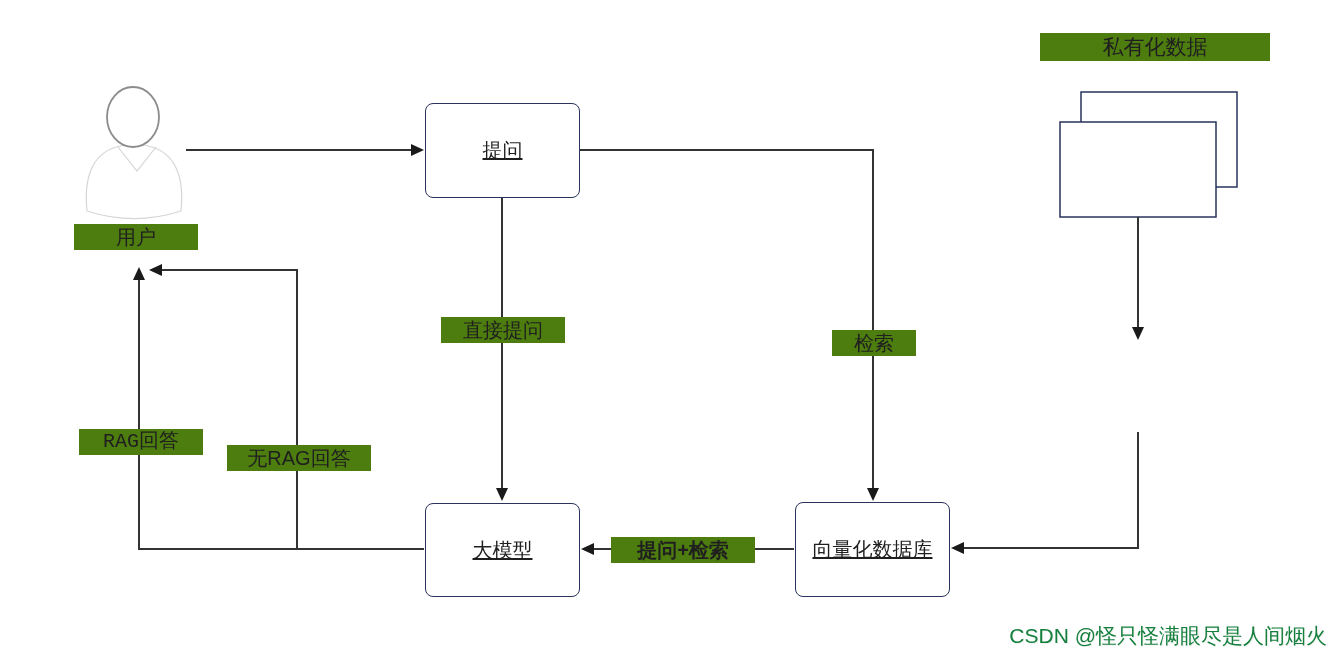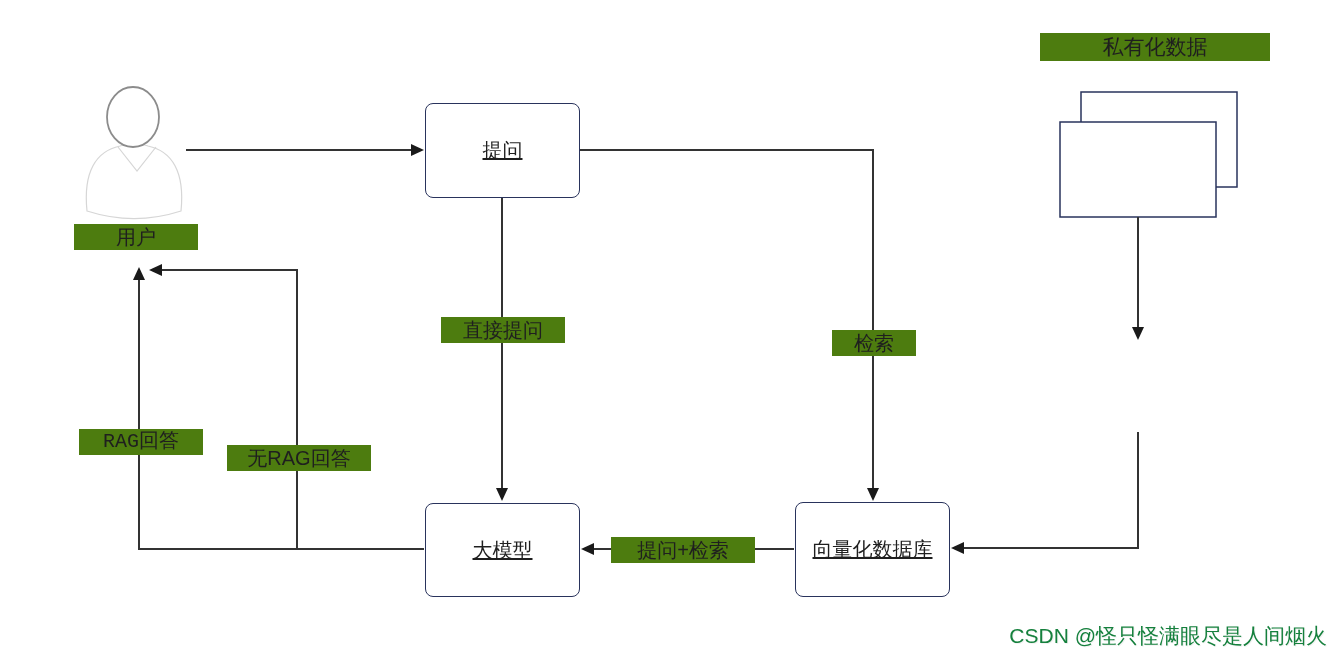--- a/index.html
+++ b/index.html
@@ -50,21 +50,21 @@
     height: 26px;
     padding: 0 2px;
     white-space: nowrap;
   }
   .lbl-user        { left: 74px;  top: 224px; width: 120px; }
   .lbl-datasource  { left: 1040px; top: 33px; width: 226px; font-size: 21px; height: 28px; line-height: 28px; }
   .lbl-direct      { left: 441px; top: 317px; width: 120px; }
   .lbl-retrieval   { left: 832px; top: 322px; width: 80px; margin-top: 8px; }
   .lbl-rag         { left: 79px;  top: 429px; width: 120px; font-family: Liberation Mono, monospace; }
   .lbl-norag       { left: 227px; top: 429px; width: 140px; margin-top: 16px; }
-  .lbl-qplusr      { left: 611px; top: 537px; width: 140px; }
+  .lbl-qplusr      { left: 611px; top: 537px; width: 140px; font-weight: bold; }
 
   .watermark {
     position: absolute;
     right: 3px;
     top: 622px;
     font-size: 21px;
     color: #15803d;
     text-shadow: 1px 1px 0 #f2f2f2;
     white-space: nowrap;
   }

